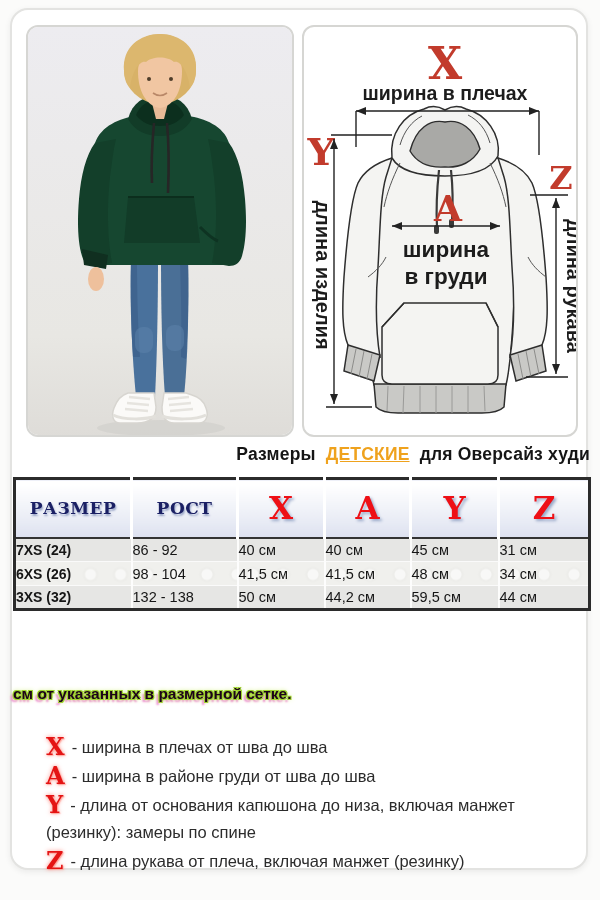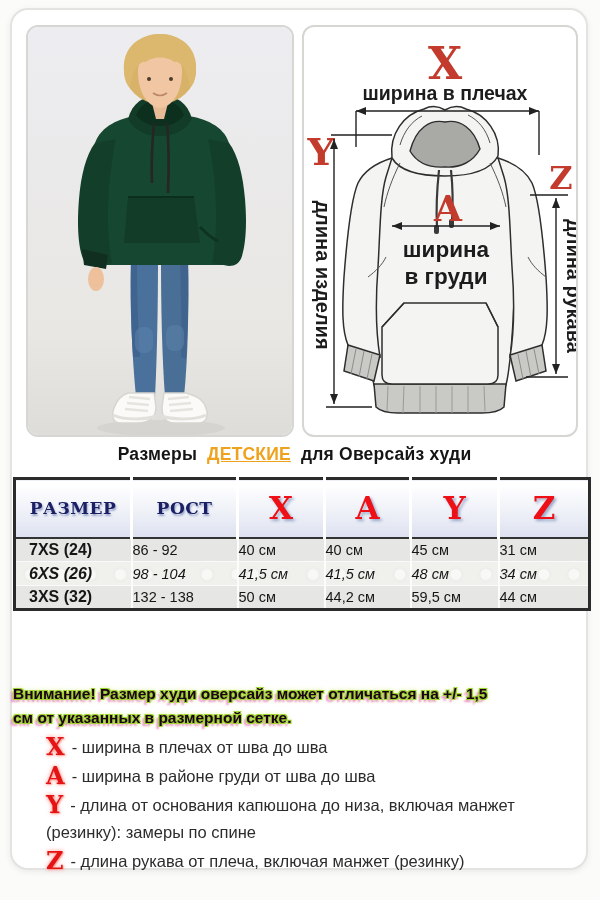--- a/index.html
+++ b/index.html
@@ -4,41 +4,41 @@
 <style>
   * { margin:0; padding:0; box-sizing:border-box; }
   html,body { width:600px; height:900px; background:#fbfbfa; font-family:"Liberation Sans",sans-serif; position:relative; overflow:hidden; }
   .card { position:absolute; left:10px; top:8px; width:578px; height:862px; background:#ffffff;
           border:2px solid #e3e3e1; border-radius:18px; box-shadow:0 2px 6px rgba(0,0,0,.07); }
   .panel { position:absolute; border:2px solid #d6d6d3; border-radius:12px; background:#fff; overflow:hidden; }
   .photo-panel   { left:26px;  top:25px; width:268px; height:412px; }
   .diagram-panel { left:302px; top:25px; width:276px; height:412px; }
   .panel svg { display:block; }
 
-  .title-bar { position:absolute; left:7px; top:444px; width:575px; text-align:center;
+  .title-bar { position:absolute; left:15px; top:444px; width:575px; text-align:right;
                font-size:17.5px; font-weight:bold; color:#151515; letter-spacing:.2px; }
   .title-highlight { color:#efa21d; text-decoration:underline; margin:0 5px; }
 
   table.size-table { position:absolute; left:13px; top:477px; width:575px; border-collapse:collapse;
                      border:3px solid #2b2b2b; table-layout:fixed; }
   .size-table th { height:59px; background:linear-gradient(#ffffff 8%, #e9ecf5 70%, #dde1f0 100%);
                    border-right:3px solid #ffffff; border-bottom:2px solid #333; vertical-align:middle; }
   .size-table th:last-child { border-right:none; }
   .hdr-name  { font-family:"DejaVu Serif",serif; font-weight:bold; font-size:17px; color:#1b2064;
                text-shadow:1px 2px 2px #9aa6c8; letter-spacing:.5px; }
   .hdr-letter{ font-family:"DejaVu Serif",serif; font-weight:bold; font-size:31px; color:#ee1016;
                text-shadow:2px 2px 3px #98a8c8; line-height:1; }
   .size-table td { height:24px; font-size:14.5px; color:#161616; text-align:left; vertical-align:middle;
                    border-right:2px solid rgba(255,255,255,.85); border-top:1px solid #fafafa; }
   .size-table td:last-child { border-right:none; }
-  .size-table td.cell-size { text-align:left; padding-left:13px; font-weight:bold; font-size:16px; }
+  .size-table td.cell-size { text-align:left; font-weight:bold; font-size:14px; }
   .size-table tr.row-odd td  { background:#e6e6e4; }
   .size-table tr.row-even td { background-color:#f0f0ed;
       background-image:radial-gradient(circle 9px at 14px 12px, rgba(255,255,255,.55) 0 5px, rgba(0,0,0,.015) 6px, transparent 9px);
-      background-size:30px 24px;font-style:italic; }
+      background-size:30px 24px; }
 
   .warning { position:absolute; left:13px; top:682px; width:575px; font-weight:bold; font-size:15.5px;
              line-height:24px; color:#1c0218;
              text-shadow:-1px -1px 0 #9ed32f, 1px -1px 0 #9ed32f, -1px 1px 0 #9ed32f, 1px 1px 0 #9ed32f,
                          0 0 5px #b7e43e, -3px 3px 2px #ef86d7; }
 
   .legend { position:absolute; left:46px; top:733px; width:526px; }
   .legend-item { line-height:27px; font-size:16.5px; color:#2c2c2c; margin-bottom:1px; }
   .legend-letter { font-family:"DejaVu Serif",serif; font-weight:bold; font-size:24px; color:#e41414;
                    text-shadow:0 0 4px rgba(255,130,120,.95), 1px 1px 1px rgba(255,170,160,.8);
@@ -212,21 +212,20 @@
         <td class="cell-val">132 - 138</td>
         <td class="cell-val">50 см</td>
         <td class="cell-val">44,2 см</td>
         <td class="cell-val">59,5 см</td>
         <td class="cell-val">44 см</td>
       </tr>
     </tbody>
 </table>
 
 <div class="warning">
-  <div>Внимание! Размер худи оверсайз может отличаться на +/- 1,5</div>
   <div>см от указанных в размерной сетке.</div>
 </div>
 
 <div class="legend" id="legend-list">
     <div class="legend-item"><span class="legend-letter">X</span><span>- ширина в плечах от шва до шва</span></div>
     <div class="legend-item"><span class="legend-letter">A</span><span>- ширина в районе груди от шва до шва</span></div>
     <div class="legend-item"><span class="legend-letter">Y</span><span>- длина от основания капюшона до низа, включая манжет (резинку): замеры по спине</span></div>
     <div class="legend-item"><span class="legend-letter">Z</span><span>- длина рукава от плеча, включая манжет (резинку)</span></div>
   </div>
 

